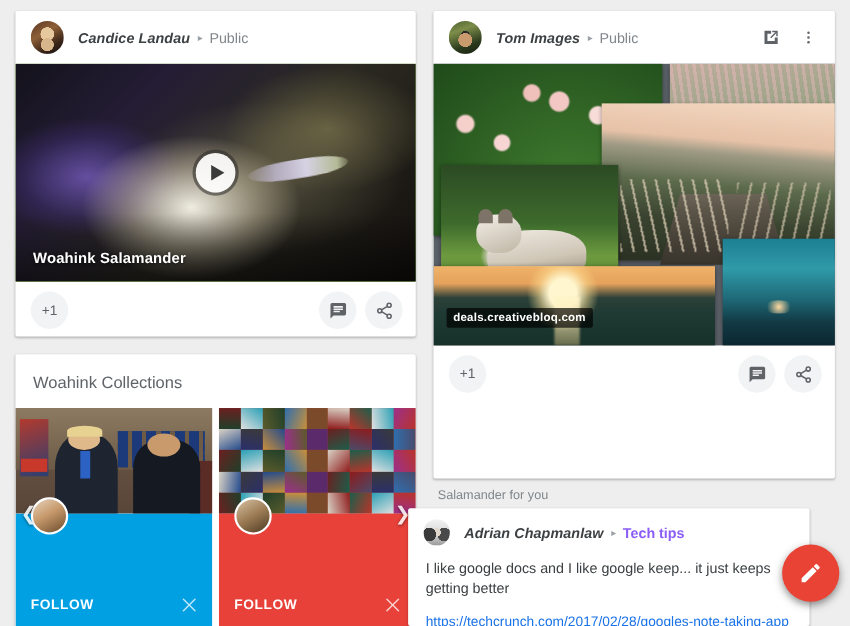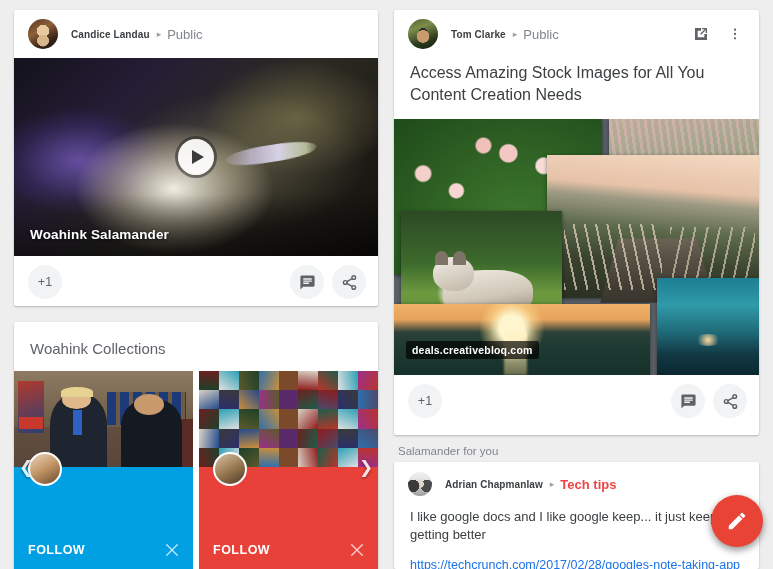--- a/index.html
+++ b/index.html
@@ -36,24 +36,24 @@
   .avatar-trump{background:linear-gradient(150deg,#e6d3bd 0%,#c79a6c 45%,#6b4a2c 100%);}
   .avatar-loc{background:linear-gradient(150deg,#d9c2a4 0%,#9b7b54 50%,#4d3a24 100%);}
   .avatar-adrian{
     width:24px;height:24px;flex:0 0 24px;border-radius:50%;overflow:hidden;
     background:
       radial-gradient(circle at 22% 58%, #3a3a3a 0 26%, rgba(58,58,58,0) 27%),
       radial-gradient(circle at 50% 50%, #e0d6cc 0 22%, rgba(224,214,204,0) 23%),
       radial-gradient(circle at 78% 58%, #4a4a4a 0 26%, rgba(74,74,74,0) 27%),
       linear-gradient(180deg,#f2f2f2 0%,#d8d8d8 55%,#9a9a9a 100%);
   }
-  .head-name{font-size:10px;font-weight:bold;color:#3c4043;margin-left:13px;letter-spacing:.1px;}
+  .head-name{font-size:13px;font-weight:bold;color:#3c4043;margin-left:13px;letter-spacing:.1px;font-style:italic;}
   .head-sep{margin:0 6px 0 7px;color:#9aa0a6;font-size:9px;}
   .head-aud{font-size:13px;color:#80868b;}
-  .head-aud.link{color:#ef4444;font-weight:bold;}
+  .head-aud.link{color:#8b5cf6;font-weight:bold;}
   .head-actions{position:absolute;right:10px;top:0;height:48px;display:flex;align-items:center;gap:6px;}
   .ico-btn{width:28px;height:28px;display:flex;align-items:center;justify-content:center;cursor:pointer;}
 
   
   .video-wrap{position:relative;height:198px;background:#4d7c0f;overflow:hidden;}
   .video-bg{position:absolute;inset:0;
     background:
       radial-gradient(ellipse 38% 46% at 44% 66%, rgba(255,252,240,.92) 0%, rgba(226,214,186,.45) 42%, rgba(90,80,60,0) 72%),
       radial-gradient(ellipse 30% 34% at 18% 52%, rgba(118,92,190,.78) 0%, rgba(70,52,132,.35) 55%, rgba(30,24,50,0) 80%),
       radial-gradient(ellipse 36% 40% at 78% 30%, rgba(150,140,92,.55) 0%, rgba(60,56,36,0) 72%),
@@ -319,42 +319,41 @@
           </div>
         </div>
       </div>
     </div>
 
   </div>
 
   <div class="card" style="left:394px;top:10px;width:365px;height:425px;">
     <div class="post-head">
       <div class="avatar avatar-tom"></div>
-      <span class="head-name">Tom Clarke</span>
+      <span class="head-name">Tom Images</span>
       <span class="head-sep">▸</span>
       <span class="head-aud">Public</span>
       <div class="head-actions">
         <div class="ico-btn">
           <svg width="16" height="16" viewBox="0 0 24 24" fill="none" stroke="#5f6368" stroke-width="2">
               <path d="M4 4h7V6H6v12h12v-5h2v7H4z"></path>
               <path d="M13.5 4H20v6.5"></path>
               <line x1="19.4" y1="4.6" x2="11.5" y2="12.5"></line>
             </svg>
         </div>
         <div class="ico-btn">
           <svg width="16" height="16" viewBox="0 0 24 24" fill="#5f6368">
               <circle cx="12" cy="5.5" r="1.7"></circle>
               <circle cx="12" cy="12" r="1.7"></circle>
               <circle cx="12" cy="18.5" r="1.7"></circle>
             </svg>
         </div>
       </div>
     </div>
 
-    <div class="post-title">Access Amazing Stock Images for All You Content Creation Needs</div>
 
     <div class="collage">
       <div class="ph ph-flower"></div>
       <div class="ph ph-grass"></div>
       <div class="ph ph-boardwalk">
         <div class="bw-path"></div>
           <div class="bw-rail"></div>
           <div class="bw-rail2"></div>
       </div>
       <div class="ph ph-dog">
@@ -388,21 +387,21 @@
               <line x1="8.3" y1="10.8" x2="15.7" y2="6.4"></line>
               <line x1="8.3" y1="13.2" x2="15.7" y2="17.6"></line>
             </svg>
         </div>
       </div>
     </div>
   </div>
 
   <div class="rec-label">Salamander for you</div>
 
-  <div class="card" style="left:394px;top:462px;width:365px;height:107px;">
+  <div class="card" style="left:371px;top:462px;width:365px;height:107px;">
     <div class="post-head" style="height:44px;">
       <div class="avatar-adrian"></div>
       <span class="head-name">Adrian Chapmanlaw</span>
       <span class="head-sep">▸</span>
       <span class="head-aud link">Tech tips</span>
     </div>
     <div class="rec-text">I like google docs and I like google keep... it just keeps getting better</div>
     <div class="rec-link">https://techcrunch.com/2017/02/28/googles-note-taking-app-keep-joins-g-suite-now-integrates-with-google-docs/</div>
   </div>
 

